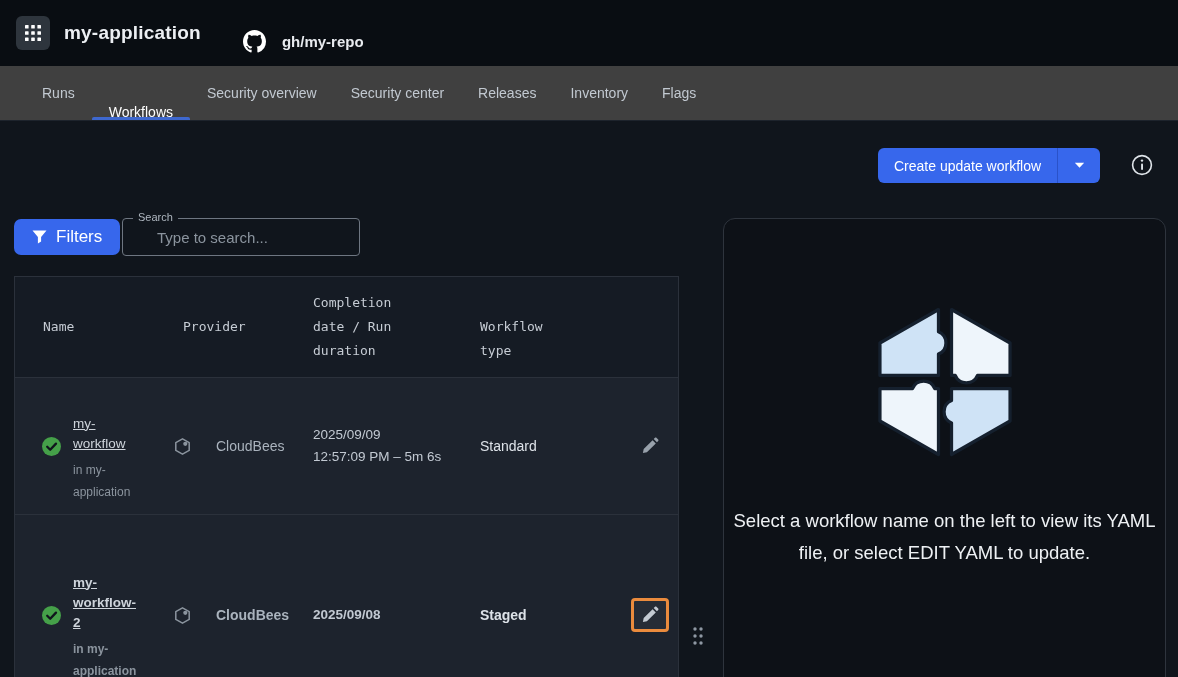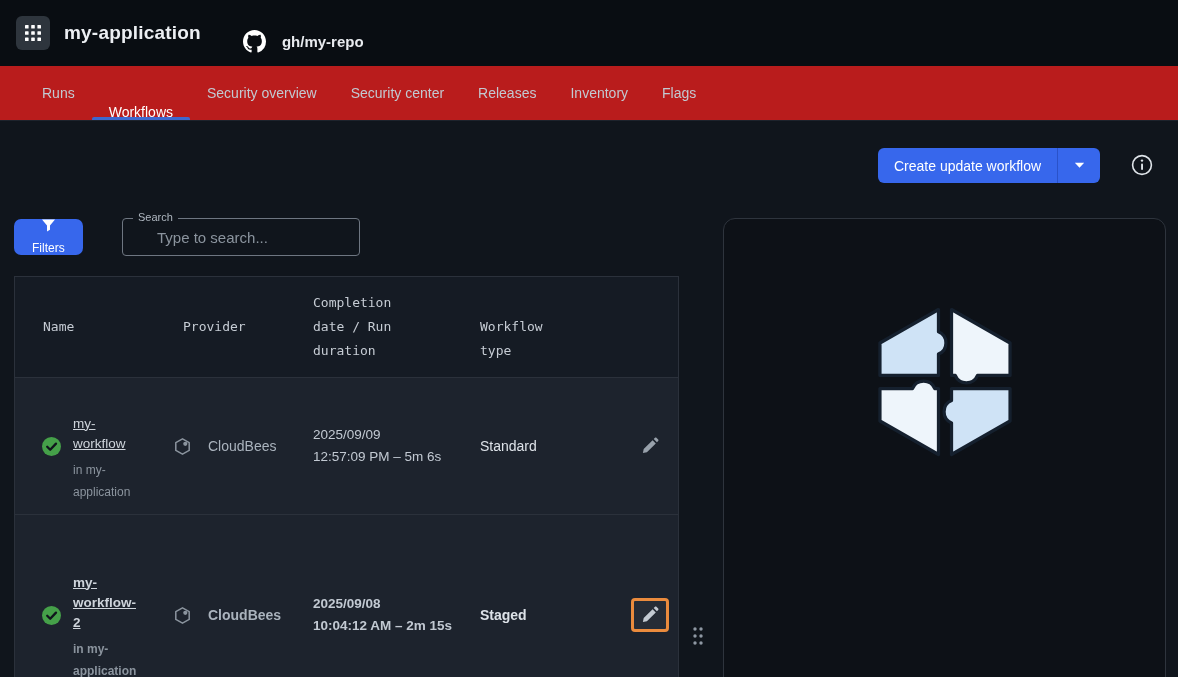--- a/index.html
+++ b/index.html
@@ -19,21 +19,21 @@
     width:34px; height:34px; border-radius:6px; background:#2e353d;
     border:none; display:flex; align-items:center; justify-content:center; cursor:pointer;
   }
   .app-title { font-size:19px; font-weight:700; color:#eceff3; margin-left:14px; letter-spacing:.2px; }
   .repo { display:flex; align-items:center; gap:16px; margin-left:42px; cursor:pointer;margin-top:16px; }
   .repo span { font-size:15px; font-weight:700; color:#e8ebef; }
   
   .tabs {
     position:absolute; top:66px; left:0; width:1178px; height:55px;
     display:flex; align-items:stretch; padding-left:25px;
-    border-bottom:1px solid #1d232c; background:#b91c1c;
+    border-bottom:1px solid #1d232c; background:#404040;
   }
   .tab {
     display:flex; align-items:center; padding:0 17px; font-size:14px;
     color:#c2c9d1; cursor:pointer; position:relative; white-space:nowrap;
   }
   .tab.active { color:#ffffff; font-weight:500;align-items:flex-end; }
   .tab.active::after {
     content:""; position:absolute; left:0; right:0; bottom:0; height:3px;
     background:#3e68cf; border-radius:2px 2px 0 0;
   }
@@ -51,22 +51,22 @@
     display:flex; align-items:center; justify-content:center; cursor:pointer;
   }
   .info-btn {
     position:absolute; top:153px; left:1130px; width:24px; height:24px;
     background:transparent; border:none; cursor:pointer; padding:0;
   }
   
   .filters-btn {
     position:absolute; top:219px; left:14px; height:36px; padding:0 18px;
     background:#3767ec; color:#fff; border:none; border-radius:7px;
-    display:flex; align-items:center; gap:9px; font-size:12px; font-weight:500;
-    cursor:pointer; font-family:inherit;flex-direction:column;
+    display:flex; align-items:center; gap:9px; font-size:17px; font-weight:500;
+    cursor:pointer; font-family:inherit;
   }
   .search-wrap {
     position:absolute; top:218px; left:122px; width:238px; height:38px;
     border:1px solid #6e7681; border-radius:4px; display:flex; align-items:center;
     padding:0 10px; gap:8px; background:transparent;
   }
   .search-label {
     position:absolute; top:-8px; left:10px; font-size:11px; color:#aeb6bf;
     background:#10151c; padding:0 5px;
   }
@@ -96,21 +96,21 @@
   .t-row { background:#1d232d; border-top:1px solid #2b313b; }
   .t-row.r1 { height:137px; }
   .t-row.r2 { height:201px;font-weight:bold; }
   .cell-status { display:flex; justify-content:center; }
   .cell-name { display:flex; flex-direction:column; gap:5px;margin-top:24px; }
   .wf-link {
     color:#ced4db; font-size:13.5px; text-decoration:underline; width:66px;
     line-height:20px; cursor:pointer; overflow-wrap:break-word;
   }
   .wf-scope { color:#8b949e; font-size:12px; line-height:22px; width:72px; }
-  .cell-provider { display:flex; align-items:center; gap:16px; color:#aab3bd; font-size:14px; }
+  .cell-provider { display:flex; align-items:center; gap:24px; color:#aab3bd; font-size:14px; }
   .cell-completion { padding-left:12px; color:#c2c9d2; font-size:13.5px; line-height:22px; }
   .cell-type { padding-left:8px; color:#dde2e8; font-size:14px; }
   .cell-edit { display:flex; padding-left:8px; }
   .edit-btn {
     background:transparent; border:none; width:38px; height:34px;
     display:flex; align-items:center; justify-content:center; cursor:pointer; border-radius:4px;
   }
   .edit-btn.focused { border:3px solid #eb8b3d; background:#262c36; }
   
   .side-panel {
@@ -264,41 +264,41 @@
     </div>
     <div class="cell-provider">
       <svg width="19" height="19" viewBox="0 0 19 19">
         <path d="M9.5 1.8 L16.2 5.6 V13.4 L9.5 17.2 L2.8 13.4 V5.6 Z" fill="none" stroke="#8b949e" stroke-width="1.5" stroke-linejoin="round"></path>
         <circle cx="12.3" cy="6.8" r="2.1" fill="#8b949e"></circle>
       </svg>
       <span>CloudBees</span>
     </div>
     <div class="cell-completion">
       <div>2025/09/08</div>
-      <div>10:04:12 AM – 2m 15s</div>
     </div>
     <div class="cell-type">Staged</div>
     <div class="cell-edit">
       <button class="edit-btn focused">
         <svg width="18" height="18" viewBox="0 0 18 18">
           <path d="M11.6 3.2 l3.2 3.2 -8.9 8.9 -4 .8 .8 -4 Z M12.7 2.1 l1.3-1.3 c.4-.4 1-.4 1.4 0 l1.8 1.8 c.4 .4 .4 1 0 1.4 l-1.3 1.3 Z" fill="#c3cad2"></path>
         </svg>
       </button>
     </div>
   </div>
 
 </div>
 
 <aside class="side-panel">
   <svg class="puzzle" width="158" height="178" viewBox="0 0 170 180">
     <path d="M78,12 L15,48 L15,83 L78,83 L78,60 A13,13 0 0 0 78,36 L78,12 Z" fill="#cfe3f6" stroke="#15202e" stroke-width="3.5" stroke-linejoin="round"></path>
     <path d="M92,12 L155,48 L155,83 L120,83 A13,13 0 0 1 96,83 L92,83 L92,12 Z" fill="#eef5fb" stroke="#15202e" stroke-width="3.5" stroke-linejoin="round"></path>
     <path d="M92,97 L155,97 L155,132 L92,168 L92,134 A13,13 0 0 1 92,110 L92,97 Z" fill="#cfe3f6" stroke="#15202e" stroke-width="3.5" stroke-linejoin="round"></path>
     <path d="M15,97 L15,132 L78,168 L78,97 L74,97 A13,13 0 0 0 50,97 L15,97 Z" fill="#eef5fb" stroke="#15202e" stroke-width="3.5" stroke-linejoin="round"></path>
   </svg>
+  <p class="panel-msg">Select a workflow name on the left to view its YAML file, or select EDIT YAML to update.</p>
 </aside>
 
 <div class="drag-handle">
   <svg width="16" height="22" viewBox="0 0 16 22">
     <g fill="#8f98a3">
       <circle cx="5" cy="4" r="1.7"></circle>
         <circle cx="11" cy="4" r="1.7"></circle>
       <circle cx="5" cy="11" r="1.7"></circle>
         <circle cx="11" cy="11" r="1.7"></circle>
       <circle cx="5" cy="18" r="1.7"></circle>

